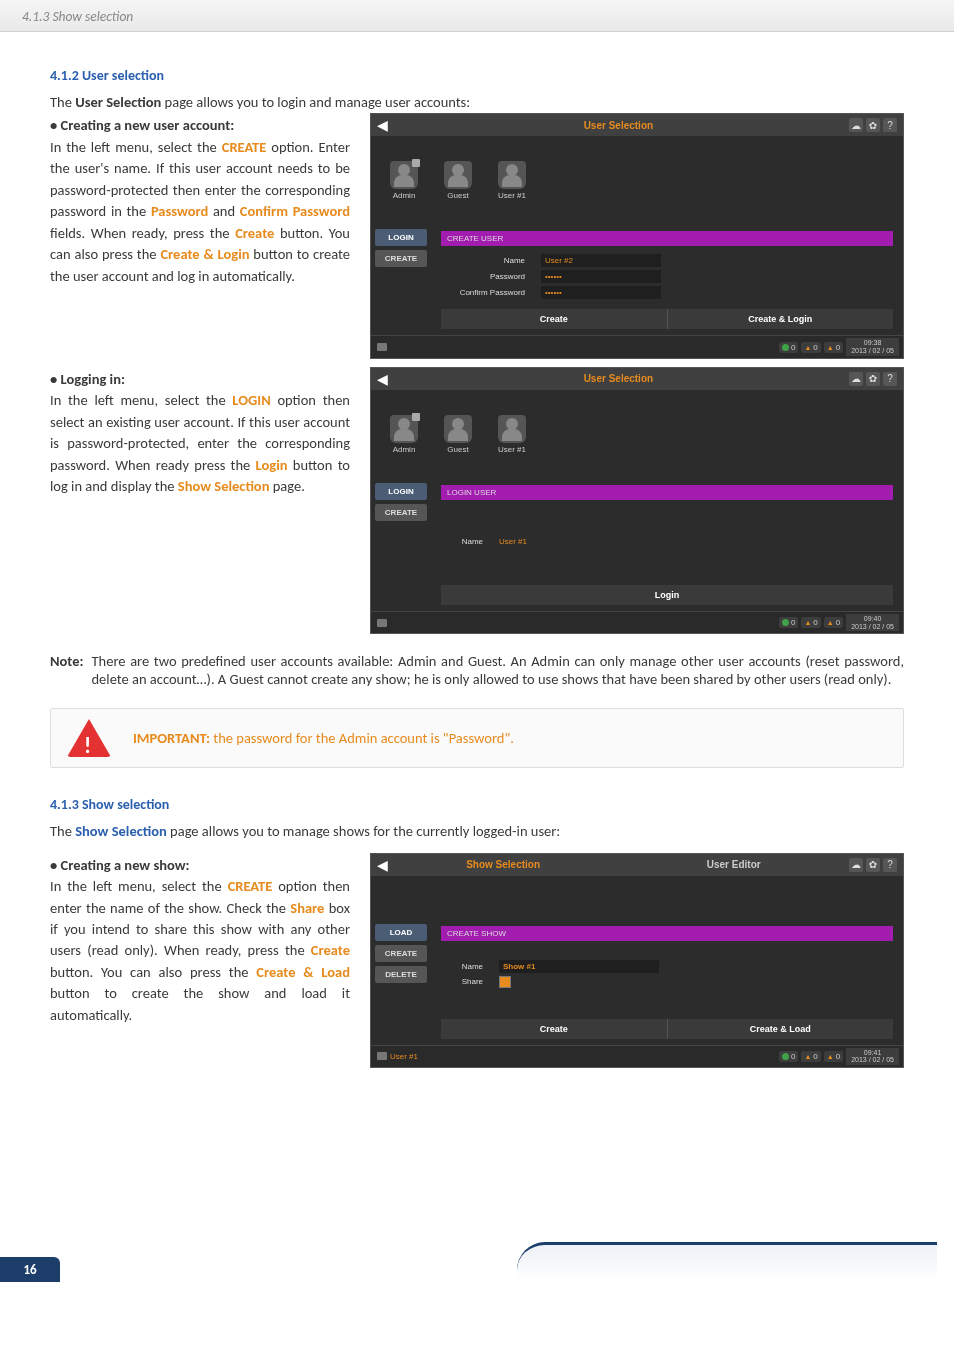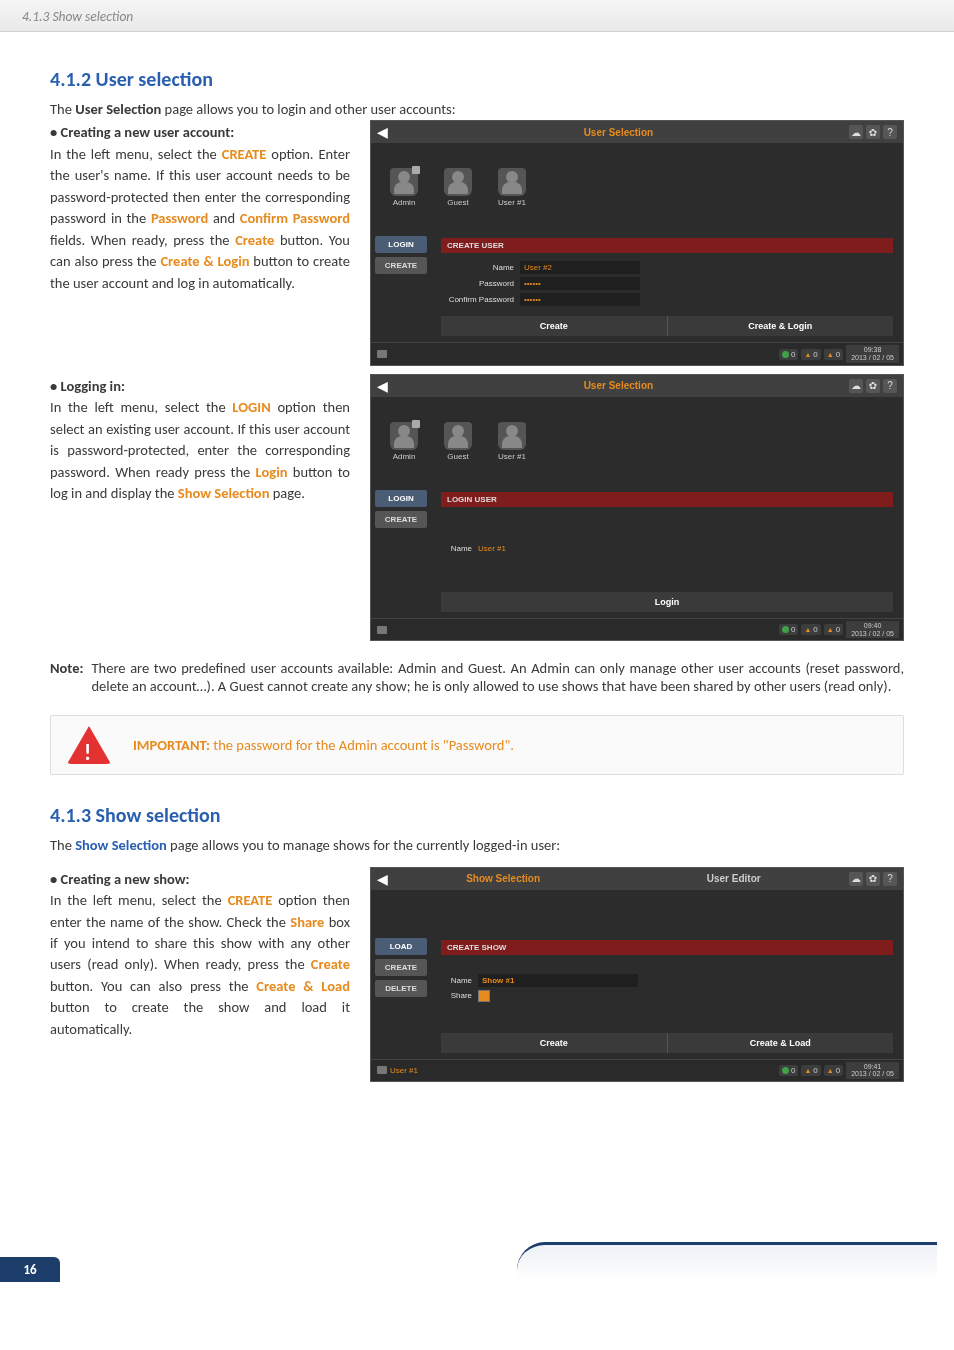--- a/index.html
+++ b/index.html
@@ -1,19 +1,19 @@
 <!DOCTYPE html>
 <html><head>
 <meta charset="utf-8">
 <style>
   * { margin:0; padding:0; box-sizing:border-box; }
   body { font-family: Calibri, "Segoe UI", Arial, sans-serif; font-size:14.5px; color:#3a3a3a; background:#fff; width:954px; margin:0 auto; }
   .page-header { background:linear-gradient(#f5f5f5,#e9e9e9); border-bottom:1px solid #d0d0d0; padding:8px 22px 6px; font-style:italic; color:#888; font-size:13.5px; }
   .content { padding:35px 50px 0 50px; min-height:1250px; position:relative; }
-  h2.sec { color:#2a5fb0; font-weight:bold; font-size:20px; margin-bottom:8px; }
+  h2.sec { color:#2a5fb0; font-weight:bold; font-size:14px; margin-bottom:8px; }
   p { line-height:1.48; }
   .justify { text-align:justify; }
   .bullet { font-weight:bold; margin-top:2px; }
   .bold { font-weight:bold; }
   .orange { color:#e78b1e; font-weight:bold; }
   .orange-n { color:#e78b1e;text-align:right; }
   .blue-link { color:#2a5fb0; font-weight:bold; }
   .row { display:flex; gap:20px; align-items:flex-start; margin-bottom:8px; }
   .col-text { flex:0 0 300px; }
   .note-row { display:flex; gap:8px; margin:18px 0 12px; }
@@ -38,22 +38,22 @@
   .ucard .icon { width:28px; height:28px; background:#555; border-radius:4px 4px 6px 6px; margin:0 auto 2px; position:relative; }
   .ucard .icon::before { content:""; position:absolute; left:8px; top:3px; width:12px; height:12px; background:#888; border-radius:50%; }
   .ucard .icon::after { content:""; position:absolute; left:4px; top:14px; width:20px; height:12px; background:#888; border-radius:8px 8px 0 0; }
   .ucard .lock { position:absolute; right:-2px; top:-2px; width:8px; height:8px; background:#aaa; border-radius:1px; }
   .ucard .lbl { font-size:8px; color:#ccc; }
   .body-row { display:flex; }
   .leftmenu { width:60px; padding:4px; display:flex; flex-direction:column; gap:4px; }
   .lm-btn { background:#4a5d74; color:#fff; font-size:8px; font-weight:bold; text-align:center; padding:4px 0; border-radius:2px; }
   .lm-btn.dark { background:#565656; color:#ddd; }
   .panel { flex:1; padding:6px 10px; }
-  .panel-head { background:#7f1d1d; color:#ddd; font-size:8px; font-weight:bold; padding:3px 6px; margin-bottom:8px; }
-  .form-row { display:flex; align-items:center; gap:6px; margin:3px 1px; }
+  .panel-head { background:#a21caf; color:#ddd; font-size:8px; font-weight:normal; padding:3px 6px; margin-bottom:8px; }
+  .form-row { display:flex; align-items:center; gap:16px; margin:3px 12px; }
   .form-row .flbl { width:72px; text-align:right; font-size:8px; color:#ddd; }
   .form-row .fval { flex:0 0 120px; background:#1f1f1f; color:#e78b1e; font-size:8px; padding:2px 4px; min-height:12px; }
   .form-row .fchk { width:12px; height:12px; background:#444; border:1px solid #777; display:inline-block; }
   .form-row .fchk.on { background:#e78b1e; }
   .actions { display:flex; background:#3a3a3a; margin-top:10px; }
   .actions .abtn { flex:1; text-align:center; color:#fff; font-size:9px; font-weight:bold; padding:5px 0; border-left:1px solid #555; }
   .actions .abtn:first-child { border-left:none; }
   .statusbar { background:#2a2a2a; display:flex; align-items:center; padding:2px 4px; border-top:1px solid #444; }
   .sb-left { color:#e78b1e; font-size:8px; display:flex; align-items:center; gap:3px; padding-left:2px; }
   .sb-folder { width:10px; height:8px; background:#777; border-radius:1px; display:inline-block; }
@@ -73,21 +73,21 @@
 <body>
 
 <div class="page-header">
   <span>4.1.3 Show selection</span>
 </div>
 
 <div class="content">
 
   <h2 class="sec">4.1.2 User selection</h2>
   <p>
-    <span>The </span><span class="bold">User Selection</span><span> page allows you to login and other user accounts:</span>
+    <span>The </span><span class="bold">User Selection</span><span> page allows you to login and manage user accounts:</span>
   </p>
 
   <div class="row">
     <div class="col-text">
       <p class="bullet">• Creating a new user account:</p>
       <p class="justify">
         <span>In the left menu, select the </span><span class="orange">CREATE</span><span> option. Enter the user's name. If this user account needs to be password-protected then enter the corresponding password in the </span><span class="orange">Password</span><span> and </span><span class="orange">Confirm Password</span><span> fields. When ready, press the </span><span class="orange">Create</span><span> button. You can also press the </span><span class="orange">Create &amp; Login</span><span> button to create the user account and log in automatically.</span>
       </p>
     </div>
 

